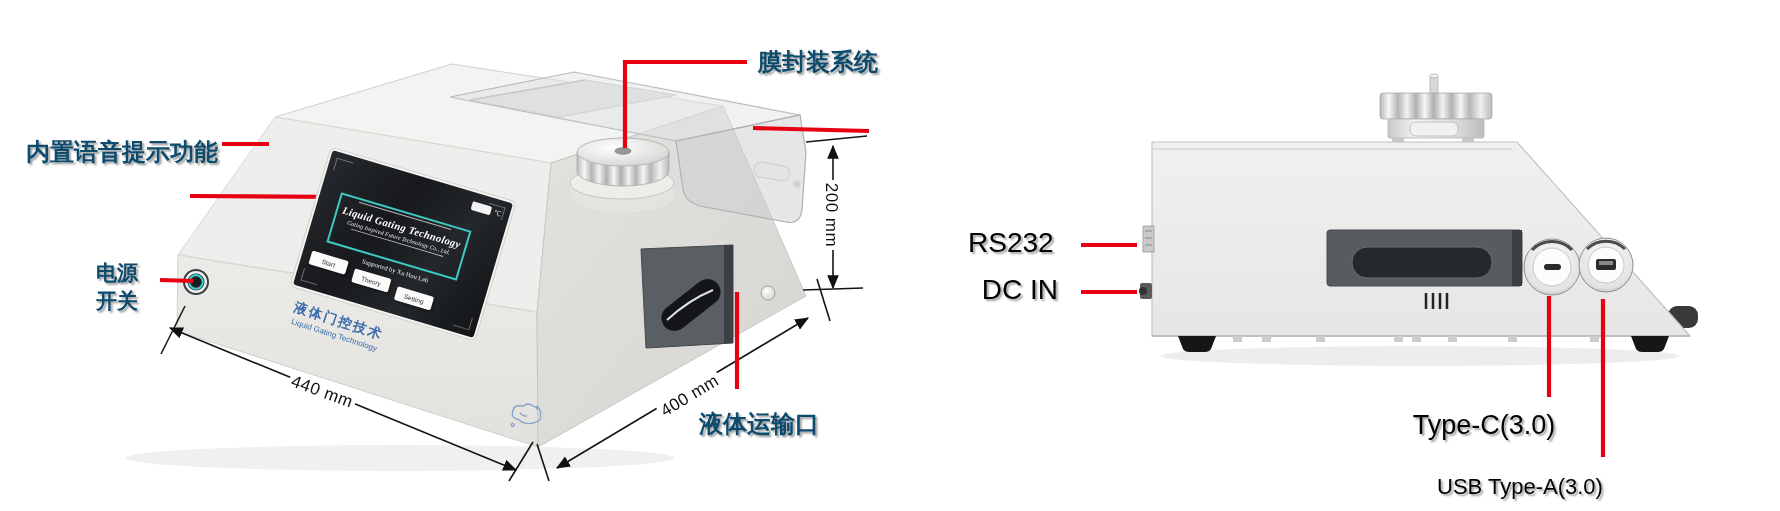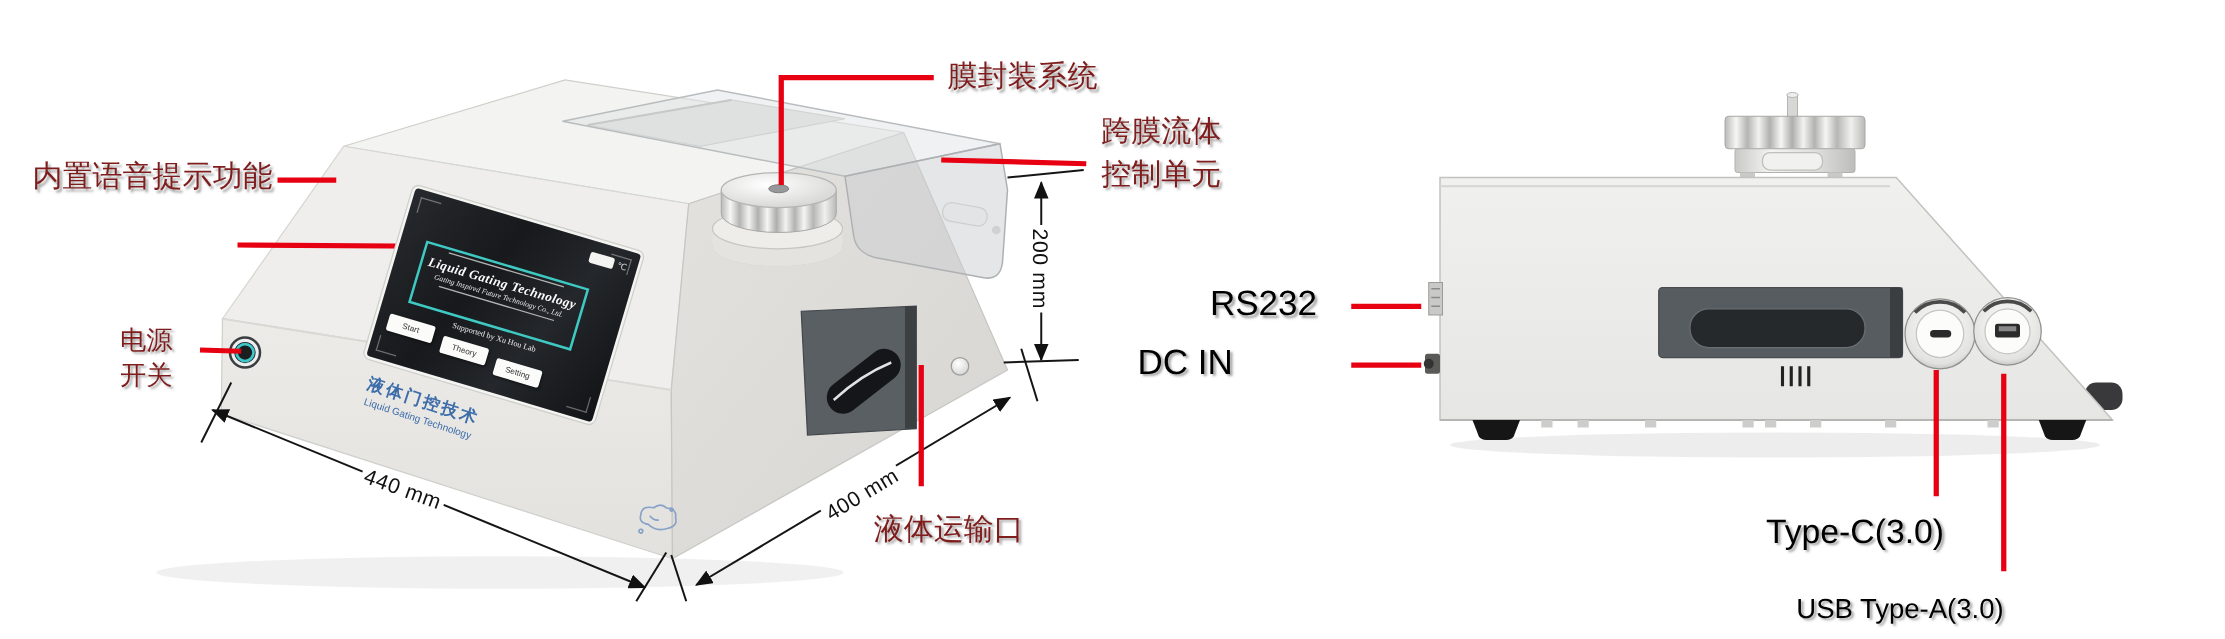--- a/index.html
+++ b/index.html
@@ -1,19 +1,19 @@
 <!DOCTYPE html>
 <html><head>
 <meta charset="utf-8">
 <style>
   html,body{margin:0;padding:0;background:#fff;}
   #stage{position:relative;width:1780px;height:511px;background:#ffffff;overflow:hidden;
          font-family:"Liberation Sans","DejaVu Sans",sans-serif;}
   #artwork{position:absolute;left:0;top:0;}
-  .lbl{position:absolute;font-weight:normal;font-size:24px;color:#7f1d1d;line-height:28px;
+  .lbl{position:absolute;font-weight:bold;font-size:24px;color:#0c4a6e;line-height:28px;
        text-shadow:2px 2px 2px rgba(130,130,130,.75);white-space:nowrap;}
   .lbl .l2{display:block;}
   .lbl-en{position:absolute;font-weight:normal;font-size:28px;color:#000;
        text-shadow:2px 2px 2px rgba(130,130,130,.75);white-space:nowrap;}
   .dim{position:absolute;font-size:17px;color:#111;white-space:nowrap;letter-spacing:.5px;}
   .dim span{background:#fff;padding:0 3px;}
   
   #screen{position:absolute;left:309px;top:174px;width:188px;height:140px;
      transform:rotate(16.5deg);border-radius:3px;
      background:linear-gradient(115deg,#26292d 0%,#17191c 38%,#24272b 66%,#121416 100%);
@@ -265,33 +265,29 @@
   <div class="scr-btn" style="left:55px;top:107px">Theory</div>
   <div class="scr-btn" style="left:101px;top:112px">Setting</div>
 </div>
 
 <div id="brand">
   <div class="cn">液体门控技术</div>
   <div class="en">Liquid Gating Technology</div>
 </div>
 
 <div class="lbl" style="left:758px;top:48px">膜封装系统</div>
-<div class="lbl" style="left:881px;top:89px;line-height:34px">
-  <span>跨膜流体</span>
-  <span class="l2">控制单元</span>
-</div>
-<div class="lbl" style="left:26px;top:128px">内置语音提示功能</div>
+<div class="lbl" style="left:26px;top:138px">内置语音提示功能</div>
 <div class="lbl" style="left:96px;top:259px;font-size:21px">
   <span>电源</span>
   <span class="l2">开关</span>
 </div>
 <div class="lbl" style="left:699px;top:410px">液体运输口</div>
 
 <div class="lbl-en" style="left:968px;top:227px;width:92px;text-align:left">RS232</div>
-<div class="lbl-en" style="left:910px;top:274px;width:92px;">DC IN</div>
+<div class="lbl-en" style="left:966px;top:274px;width:92px;text-align:right">DC IN</div>
 <div class="lbl-en" style="left:1408px;top:410px;width:152px;text-align:center;font-size:27px">Type-C(3.0)</div>
 <div class="lbl-en" style="left:1410px;top:474px;width:220px;text-align:center;font-size:22px">USB Type-A(3.0)</div>
 
 <div class="dim" style="left:282px;top:382px;width:80px;text-align:center;transform:rotate(20deg)">
   <span>440 mm</span>
 </div>
 <div class="dim" style="left:650px;top:386px;width:80px;text-align:center;transform:rotate(-31deg)">
   <span>400 mm</span>
 </div>
 <div class="dim" style="left:791px;top:205px;width:80px;text-align:center;transform:rotate(90deg)">

